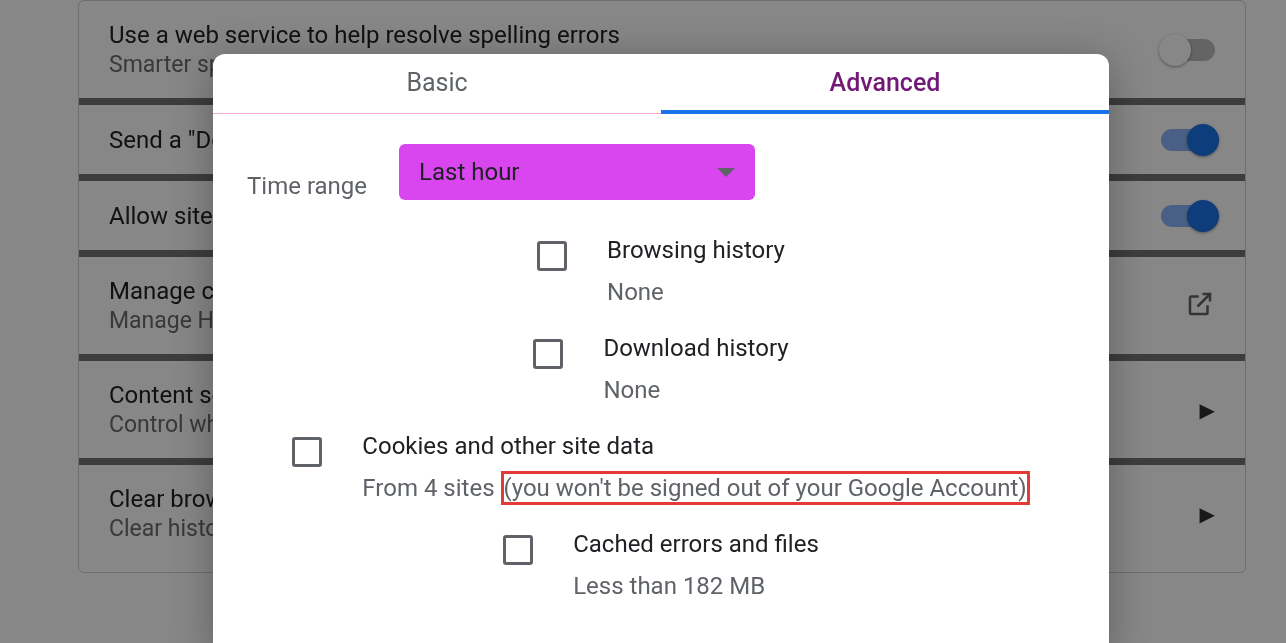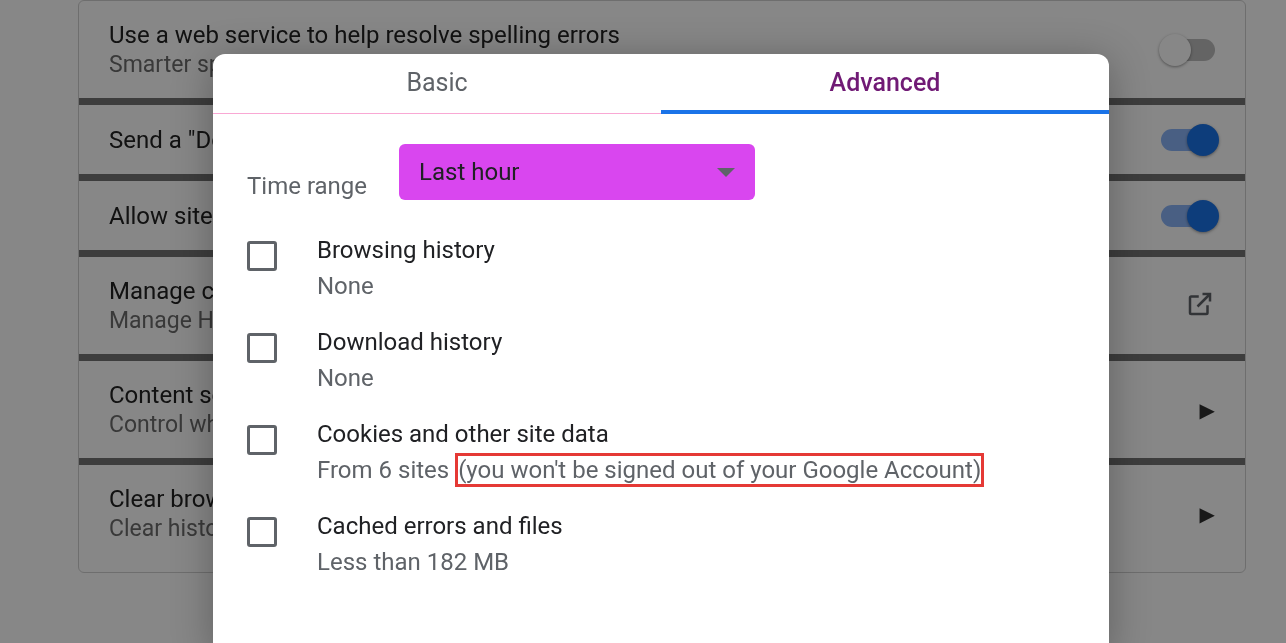--- a/index.html
+++ b/index.html
@@ -164,38 +164,39 @@
   }
 
   .options {
     padding: 0 34px;
   }
   .opt-row {
     display: flex;
     align-items: flex-start;
     gap: 40px;
     padding: 14px 0;
+    justify-content: center;
   }
   .chk {
     width: 30px;
     height: 30px;
     border: 3px solid #5f6368;
     border-radius: 3px;
     margin-top: 5px;
     flex-shrink: 0;
     cursor: pointer;
   }
   .opt-texts .opt-title {
     font-size: 24px;
     color: #202124;
   }
   .opt-texts .opt-sub {
     font-size: 24px;
     color: #5f6368;
-    margin-top: 8px;
+    margin-top: 14px;
   }
   .annot {
     border: 3px solid #e53935;
     padding: 0 0;
   }
 </style>
 </head>
 <body>
 
 <div class="bg-page">
@@ -294,21 +295,21 @@
       <div class="opt-texts">
         <div class="opt-title">Download history</div>
         <div class="opt-sub">None</div>
       </div>
     </div>
 
     <div class="opt-row">
       <div class="chk"></div>
       <div class="opt-texts">
         <div class="opt-title">Cookies and other site data</div>
-        <div class="opt-sub"><span>From 6 sites </span><span class="annot">(you won't be signed out of your Google Account)</span></div>
+        <div class="opt-sub"><span>From 4 sites </span><span class="annot">(you won't be signed out of your Google Account)</span></div>
       </div>
     </div>
 
     <div class="opt-row">
       <div class="chk"></div>
       <div class="opt-texts">
         <div class="opt-title">Cached errors and files</div>
         <div class="opt-sub">Less than 182 MB</div>
       </div>
     </div>

